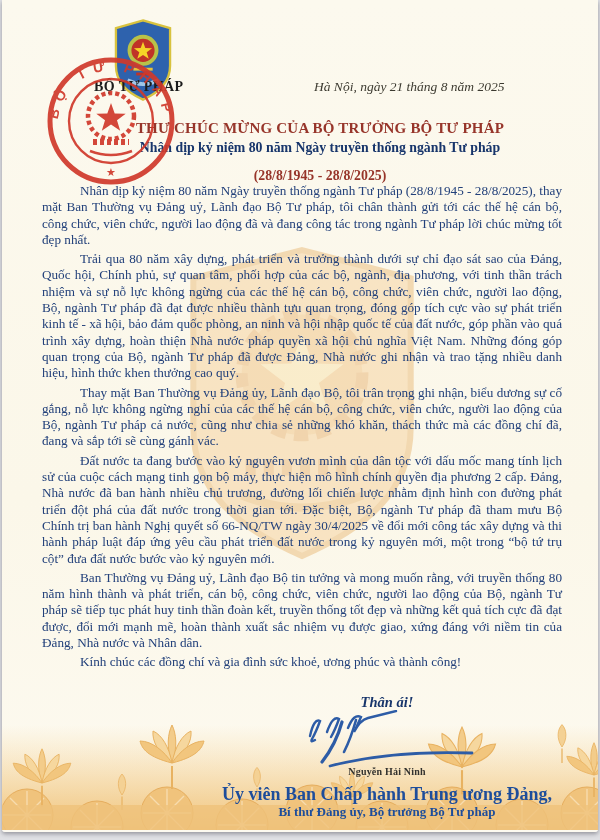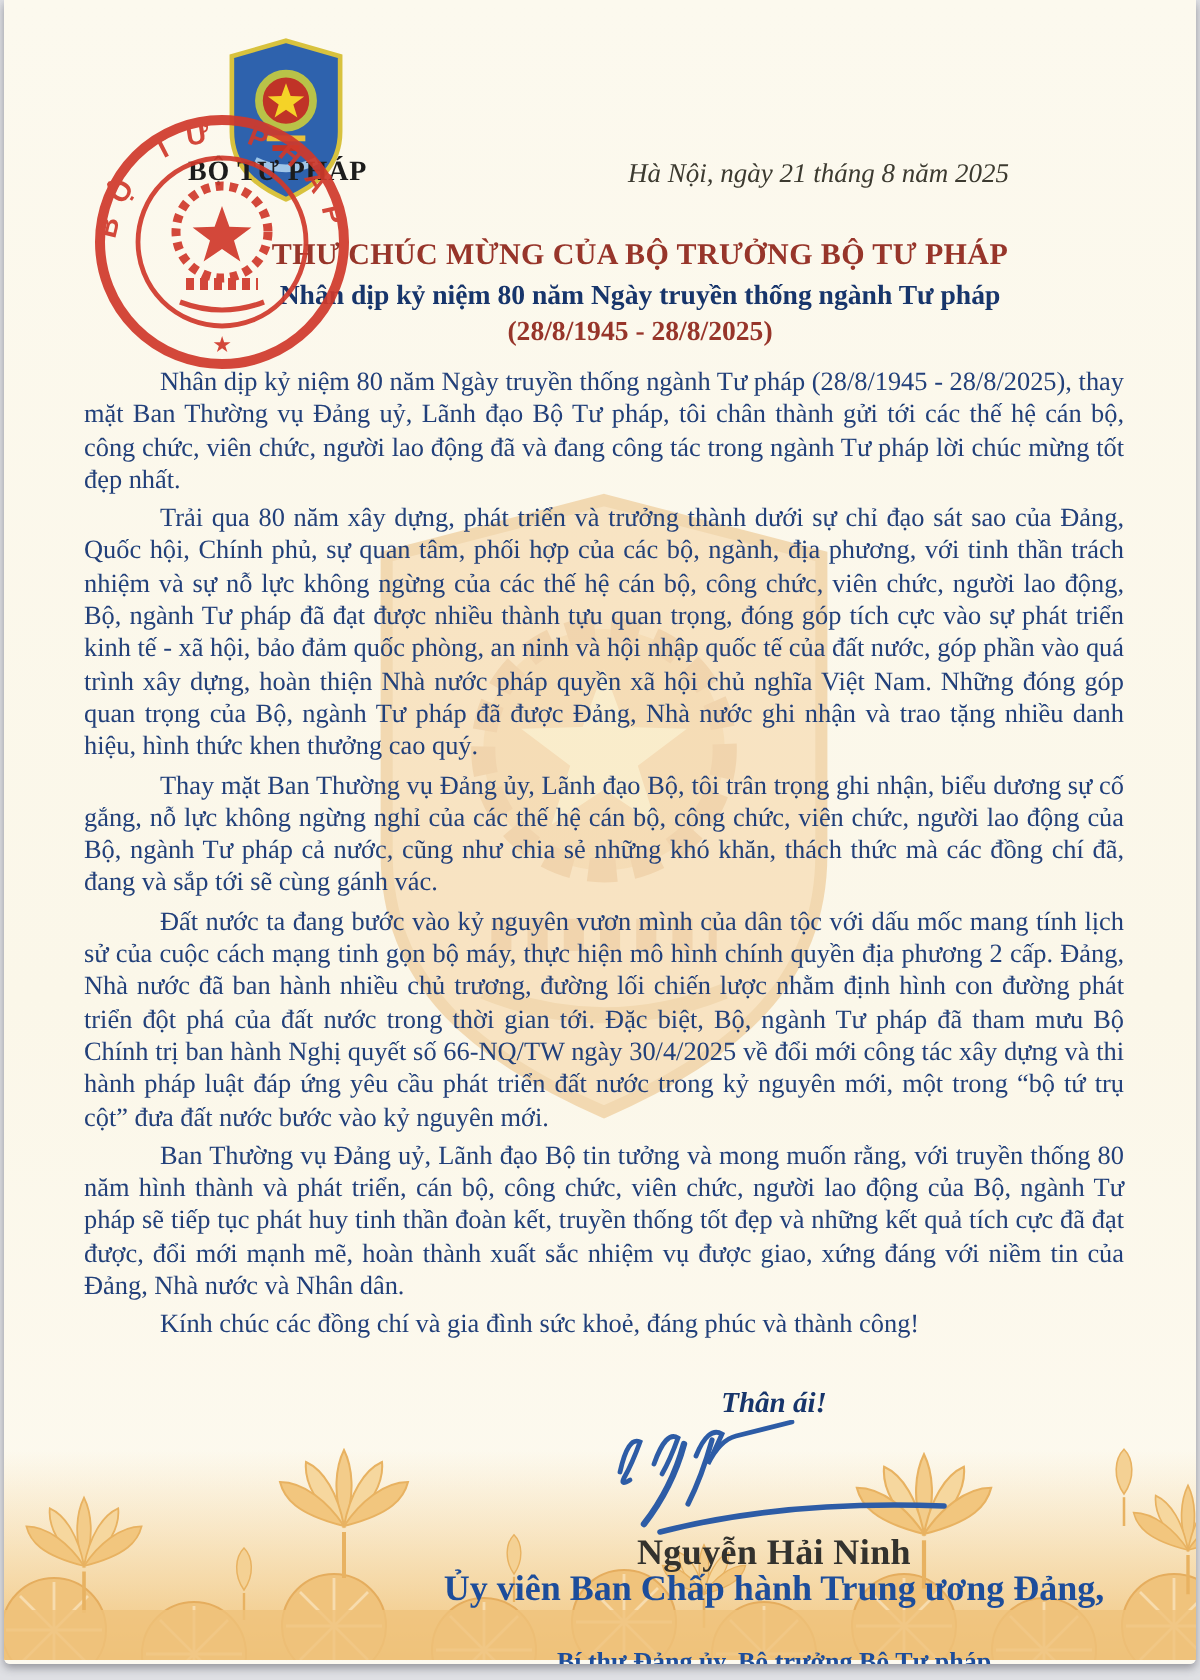--- a/index.html
+++ b/index.html
@@ -27,37 +27,37 @@
     font-weight:bold;font-size:14px;letter-spacing:.4px;color:#1c1c1c;
   }
   .date-line{
     position:absolute;left:312px;top:79px;width:200px;z-index:2;
     font-style:italic;font-size:13.5px;color:#3c3a30;
   }
   
   .title-block{position:absolute;left:56px;right:16px;top:120px;text-align:center;z-index:2;}
   .title-main{font-weight:bold;font-size:15px;color:#97352a;letter-spacing:.2px;}
   .title-sub{font-weight:bold;font-size:13.8px;color:#17356b;margin-top:3px;}
-  .title-dates{font-weight:bold;font-size:13.8px;color:#97352a;margin-top:2px;}
+  .title-dates{font-weight:bold;font-size:13.8px;color:#97352a;margin-top:12px;}
   
   .letter-body{
     position:absolute;left:40px;right:36px;top:183px;z-index:2;
     font-size:13.2px;line-height:16.3px;color:#22407a;text-align:justify;
   }
   .letter-body p{margin:0 0 3px 0;text-indent:38px;}
   
   .salutation{
     position:absolute;left:300px;top:694px;width:170px;z-index:2;text-align:center;
     font-weight:bold;font-style:italic;font-size:14.5px;color:#17356b;font-family:Liberation Serif, serif;
   }
   .signature{position:absolute;left:298px;top:710px;width:185px;height:62px;z-index:3;}
   .signer{position:absolute;left:190px;width:390px;z-index:3;text-align:center;font-weight:bold;}
-  .signer-name{top:766px;font-size:18px;color:#33322e;letter-spacing:.2px;}
+  .signer-name{top:766px;font-size:10px;color:#33322e;letter-spacing:.2px;}
   .signer-title1{top:784px;font-size:18px;color:#1d4d9b;}
-  .signer-title2{top:823px;font-size:13px;color:#1d4d9b;}
+  .signer-title2{top:804px;font-size:13px;color:#1d4d9b;}
 </style>
 </head>
 <body>
 
 <div class="page">
 
   <svg class="center-watermark" viewBox="0 0 120 160" preserveAspectRatio="xMidYMid meet" aria-hidden="true">
     <path d="M60 4 L114 18 V92 C114 124 92 142 60 156 C28 142 6 124 6 92 V18 Z" fill="#f2bd74" stroke="#e09b3f" stroke-width="3"></path>
     <circle cx="60" cy="66" r="30" fill="#eaa74e" stroke="#dd8f35" stroke-width="6" stroke-dasharray="7 4"></circle>
     <path d="M60 46 L65.3 60.4 L80.6 60.8 L68.4 70 L73 84.6 L60 75.9 L47 84.6 L51.6 70 L39.4 60.8 L54.7 60.4 Z" fill="#f7d88f"></path>
@@ -159,21 +159,21 @@
     <div class="title-sub">Nhân dịp kỷ niệm 80 năm Ngày truyền thống ngành Tư pháp</div>
     <div class="title-dates">(28/8/1945 - 28/8/2025)</div>
   </div>
 
   <div class="letter-body">
       <p>Nhân dịp kỷ niệm 80 năm Ngày truyền thống ngành Tư pháp (28/8/1945 - 28/8/2025), thay mặt Ban Thường vụ Đảng uỷ, Lãnh đạo Bộ Tư pháp, tôi chân thành gửi tới các thế hệ cán bộ, công chức, viên chức, người lao động đã và đang công tác trong ngành Tư pháp lời chúc mừng tốt đẹp nhất.</p>
       <p>Trải qua 80 năm xây dựng, phát triển và trưởng thành dưới sự chỉ đạo sát sao của Đảng, Quốc hội, Chính phủ, sự quan tâm, phối hợp của các bộ, ngành, địa phương, với tinh thần trách nhiệm và sự nỗ lực không ngừng của các thế hệ cán bộ, công chức, viên chức, người lao động, Bộ, ngành Tư pháp đã đạt được nhiều thành tựu quan trọng, đóng góp tích cực vào sự phát triển kinh tế - xã hội, bảo đảm quốc phòng, an ninh và hội nhập quốc tế của đất nước, góp phần vào quá trình xây dựng, hoàn thiện Nhà nước pháp quyền xã hội chủ nghĩa Việt Nam. Những đóng góp quan trọng của Bộ, ngành Tư pháp đã được Đảng, Nhà nước ghi nhận và trao tặng nhiều danh hiệu, hình thức khen thưởng cao quý.</p>
       <p>Thay mặt Ban Thường vụ Đảng ủy, Lãnh đạo Bộ, tôi trân trọng ghi nhận, biểu dương sự cố gắng, nỗ lực không ngừng nghỉ của các thế hệ cán bộ, công chức, viên chức, người lao động của Bộ, ngành Tư pháp cả nước, cũng như chia sẻ những khó khăn, thách thức mà các đồng chí đã, đang và sắp tới sẽ cùng gánh vác.</p>
       <p>Đất nước ta đang bước vào kỷ nguyên vươn mình của dân tộc với dấu mốc mang tính lịch sử của cuộc cách mạng tinh gọn bộ máy, thực hiện mô hình chính quyền địa phương 2 cấp. Đảng, Nhà nước đã ban hành nhiều chủ trương, đường lối chiến lược nhằm định hình con đường phát triển đột phá của đất nước trong thời gian tới. Đặc biệt, Bộ, ngành Tư pháp đã tham mưu Bộ Chính trị ban hành Nghị quyết số 66-NQ/TW ngày 30/4/2025 về đổi mới công tác xây dựng và thi hành pháp luật đáp ứng yêu cầu phát triển đất nước trong kỷ nguyên mới, một trong “bộ tứ trụ cột” đưa đất nước bước vào kỷ nguyên mới.</p>
       <p>Ban Thường vụ Đảng uỷ, Lãnh đạo Bộ tin tưởng và mong muốn rằng, với truyền thống 80 năm hình thành và phát triển, cán bộ, công chức, viên chức, người lao động của Bộ, ngành Tư pháp sẽ tiếp tục phát huy tinh thần đoàn kết, truyền thống tốt đẹp và những kết quả tích cực đã đạt được, đổi mới mạnh mẽ, hoàn thành xuất sắc nhiệm vụ được giao, xứng đáng với niềm tin của Đảng, Nhà nước và Nhân dân.</p>
-      <p>Kính chúc các đồng chí và gia đình sức khoẻ, đáng phúc và thành công!</p>
+      <p>Kính chúc các đồng chí và gia đình sức khoẻ, ương phúc và thành công!</p>
     </div>
 
   <div class="salutation">Thân ái!</div>
 
   <svg class="signature" viewBox="0 0 185 62" aria-hidden="true">
     <g stroke="#2d5ca6" fill="none" stroke-linecap="round">
       <path d="M10 26 Q14 8 20 11 Q16 22 12 29 Q10 33 15 30" stroke-width="2.4"></path>
       <path d="M27 22 Q33 5 39 9 Q35 20 31 27" stroke-width="2.4"></path>
       <path d="M48 18 Q54 3 61 7 Q57 16 54 22 Q60 10 68 8 Q80 5 96 1" stroke-width="2.4"></path>
       <path d="M42 12 Q36 34 22 52" stroke-width="3.2"></path>

